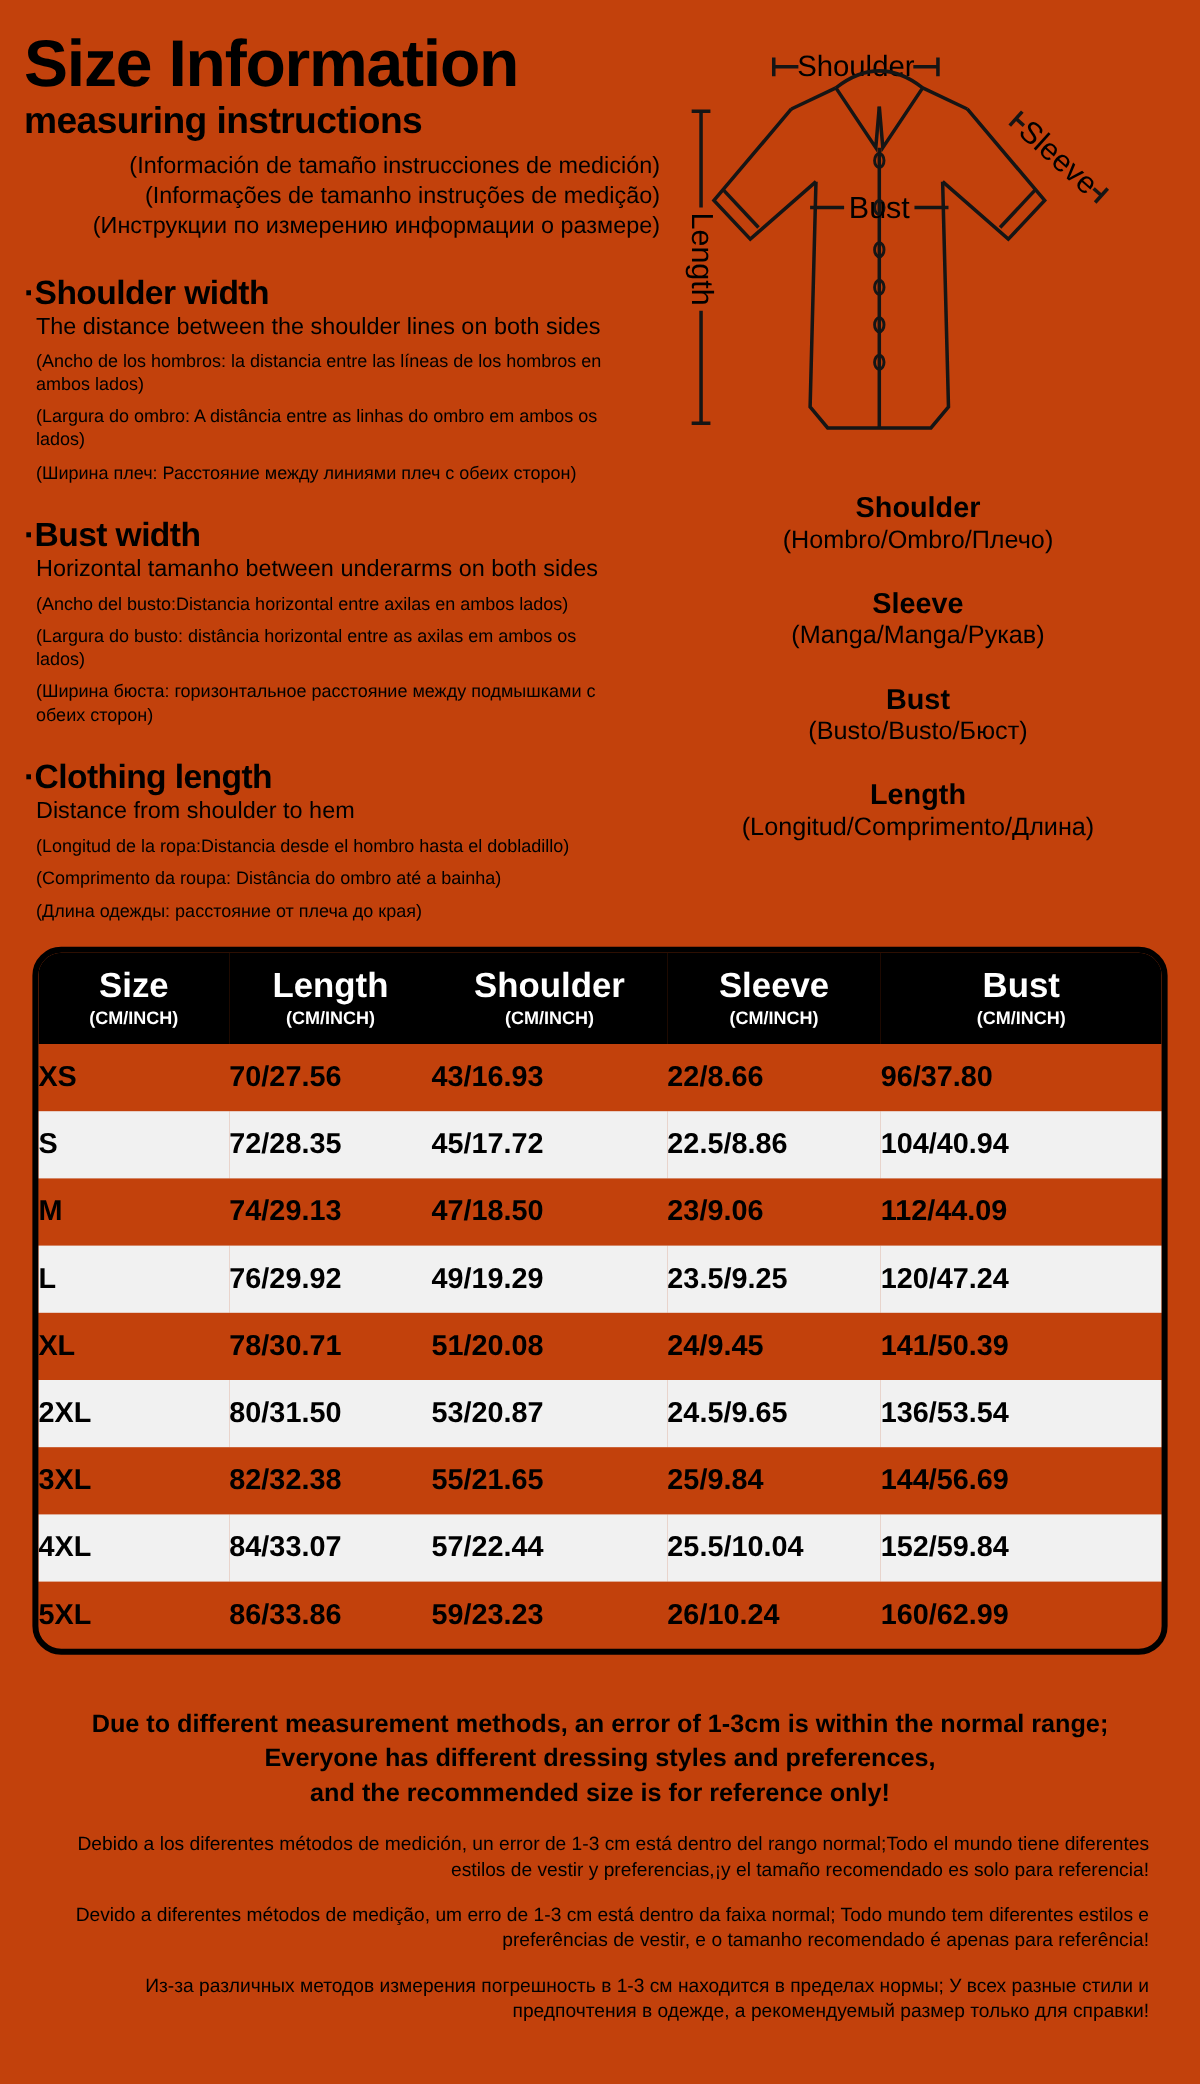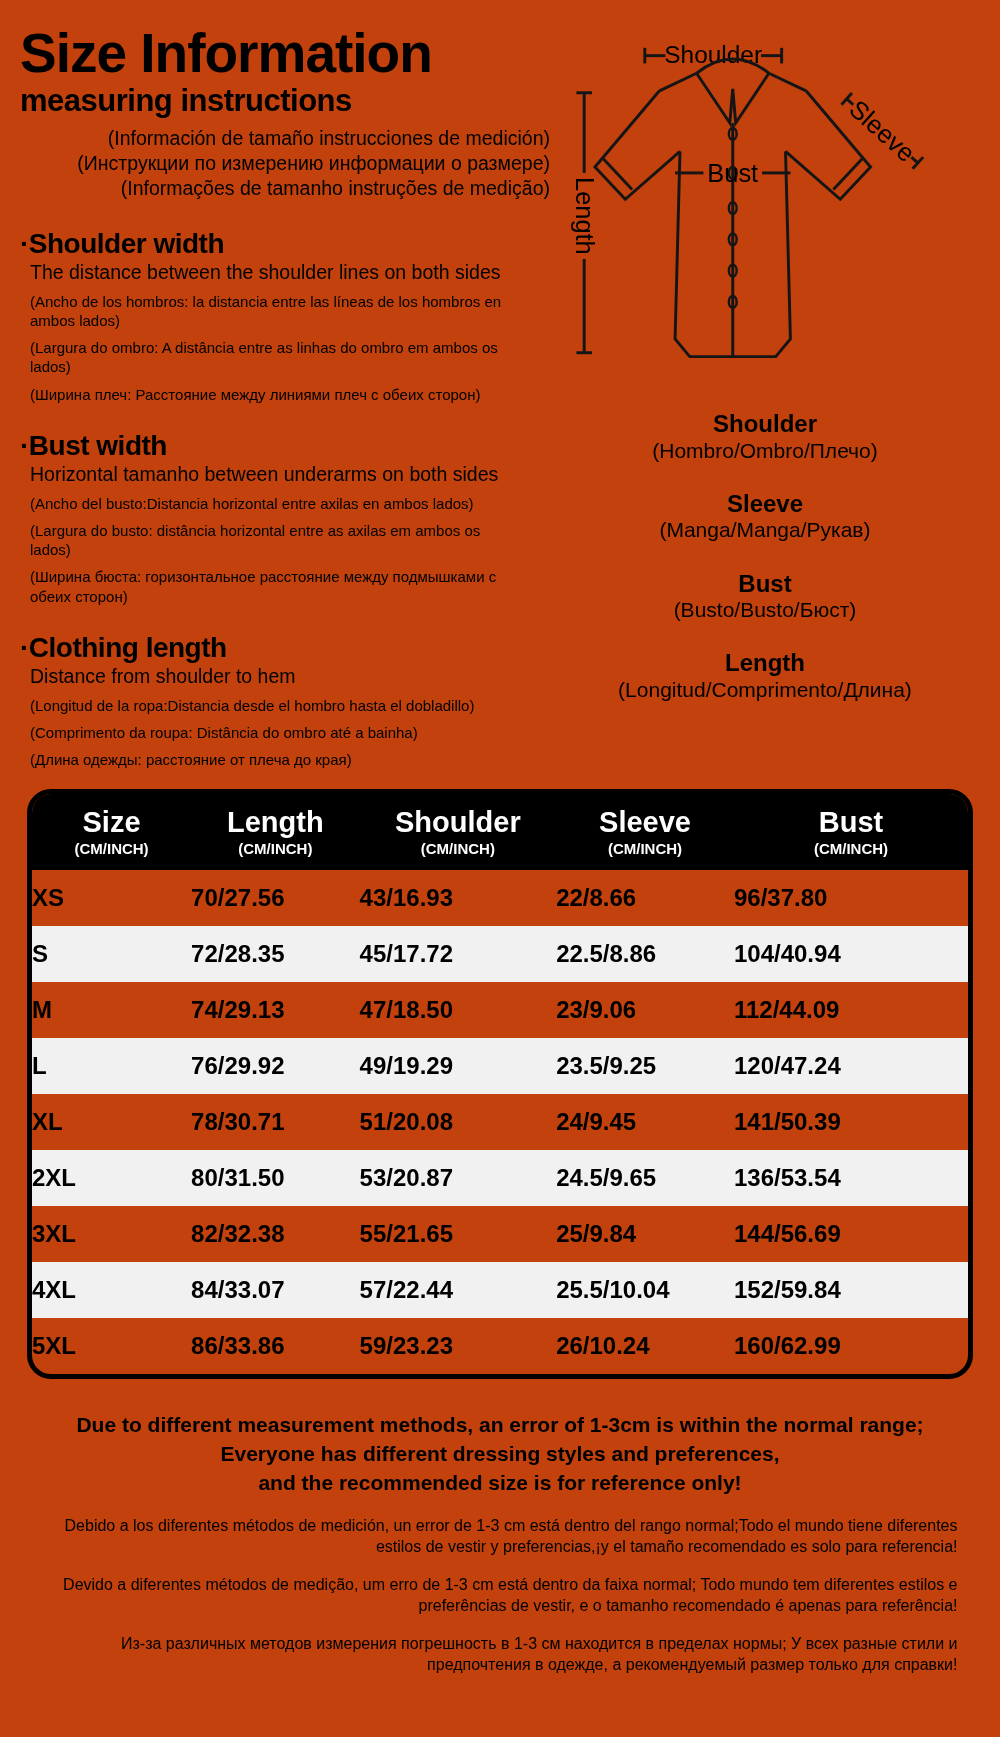--- a/index.html
+++ b/index.html
@@ -28,38 +28,38 @@
   .legend-tr { font-size:21px; line-height:1.2; }
 
   .size-table-wrap { margin:20px 27px 0; border:5px solid #000; border-radius:24px; overflow:hidden; }
   table.size-table { width:100%; border-collapse:collapse; }
   .size-table thead th { background:#000; color:#fff; padding:13px 0 11px; }
   .size-table thead .col-label { display:block; font-size:29px; font-weight:700; line-height:1.1; }
   .size-table thead .col-unit  { display:block; font-size:15px; font-weight:700; line-height:1.3; }
   .size-table tbody td { font-size:24px; font-weight:700; height:56px; padding:0; }
   .size-table tbody tr:nth-child(even) { background:#f1f1f1; }
 
-  .footer-bold { margin-top:32px; text-align:center; font-weight:700; font-size:21px; line-height:1.38; }
+  .footer-bold { margin-top:44px; text-align:center; font-weight:700; font-size:21px; line-height:1.38; }
   .footer-note { text-align:right; font-size:16px; line-height:1.32; max-width:915px; margin:17px auto 0; }
 
   svg text { font-family:"Liberation Sans", sans-serif; }
 </style>
 </head>
 <body>
 
 <div class="page">
 
   <div class="top">
 
     <div class="left-col">
       <h1 class="page-title">Size Information</h1>
       <h2 class="page-subtitle">measuring instructions</h2>
       <p class="title-tr">(Información de tamaño instrucciones de medición)</p>
+      <p class="title-tr">(Informações de tamanho instruções de medição)</p>
       <p class="title-tr">(Инструкции по измерению информации о размере)</p>
-      <p class="title-tr">(Informações de tamanho instruções de medição)</p>
 
       <div class="section">
         <h3><span>·</span><span>Shoulder width</span></h3>
         <div class="desc">The distance between the shoulder lines on both sides</div>
         <div class="tr">(Ancho de los hombros: la distancia entre las líneas de los hombros en ambos lados)</div>
         <div class="tr">(Largura do ombro: A distância entre as linhas do ombro em ambos os lados)</div>
         <div class="tr">(Ширина плеч: Расстояние между линиями плеч с обеих сторон)</div>
       </div>
 
       <div class="section">

